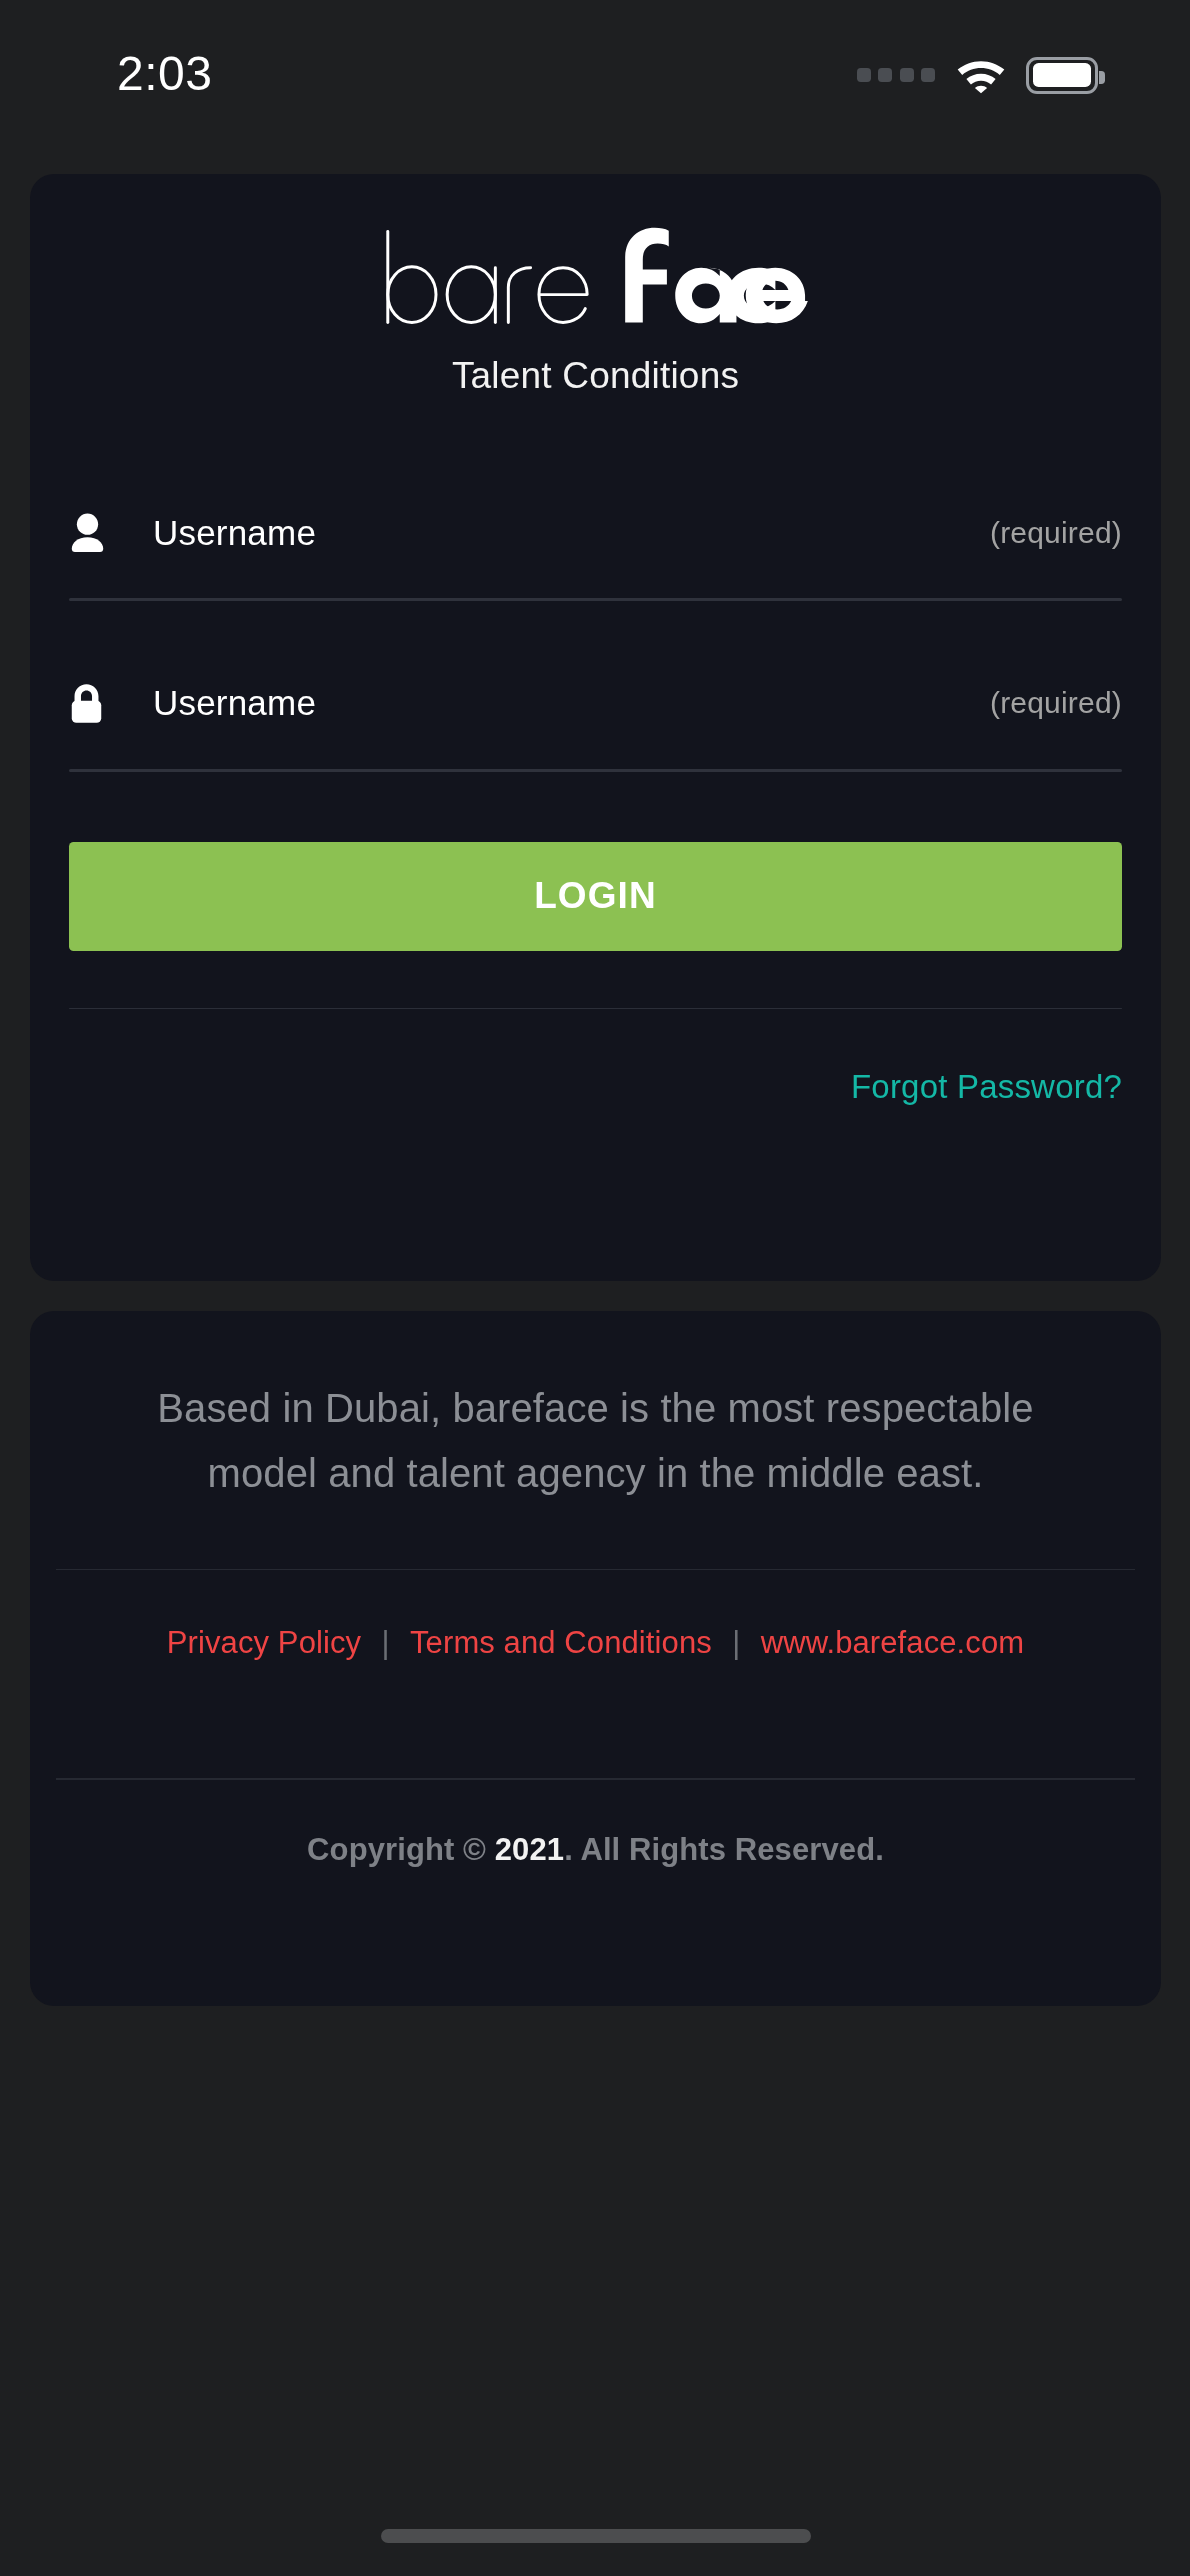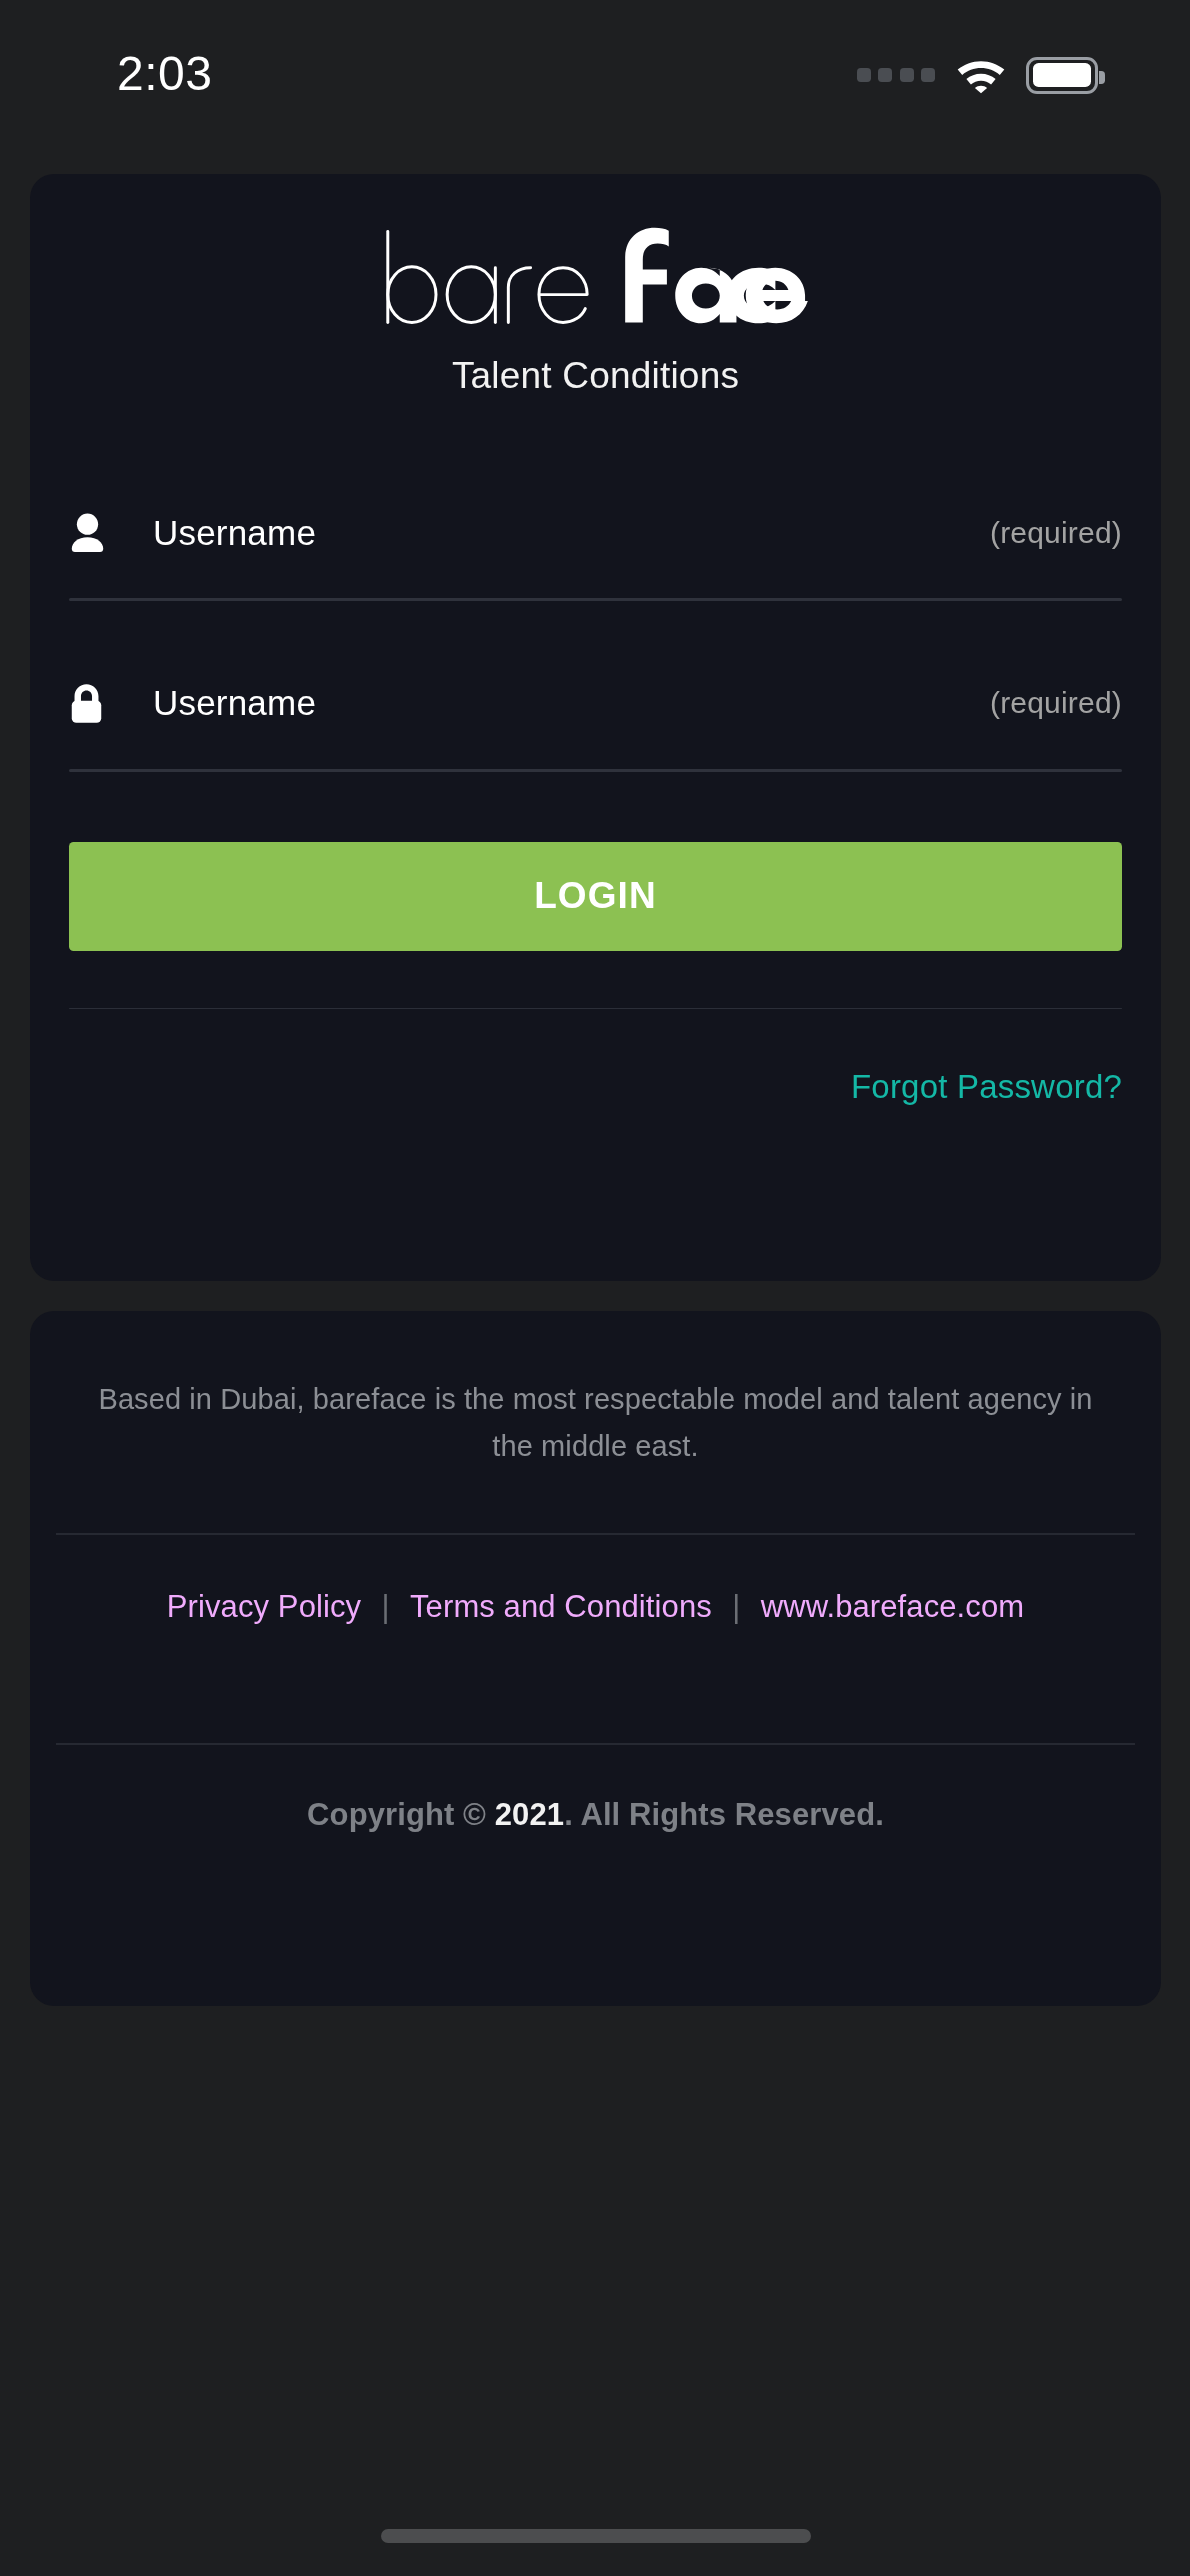--- a/index.html
+++ b/index.html
@@ -188,42 +188,42 @@
     font-size: 33px;
     font-weight: 400;
     text-decoration: none;
     letter-spacing: 0.2px;
     cursor: pointer;
   }
 
   
   .blurb {
     color: #8c8f95;
-    font-size: 29px;
+    font-size: 40px;
     font-weight: 400;
     line-height: 1.62;
     text-align: center;
     padding: 65px 67px 0;
     letter-spacing: 0.1px;
   }
   .footer-divider {
     height: 1.9px;
     background: #25283111;
     background-color: #262932;
     margin: 63px 26px 0;
   }
   .links-row {
     display: flex;
     align-items: center;
     justify-content: center;
     gap: 0;
     height: 145px;
   }
   .footer-link {
-    color: #f0abfc;
+    color: #ef4444;
     font-size: 31px;
     font-weight: 400;
     text-decoration: none;
     letter-spacing: 0.1px;
     cursor: pointer;
     white-space: nowrap;
   }
   .link-sep {
     color: #6b6e74;
     font-size: 31px;

